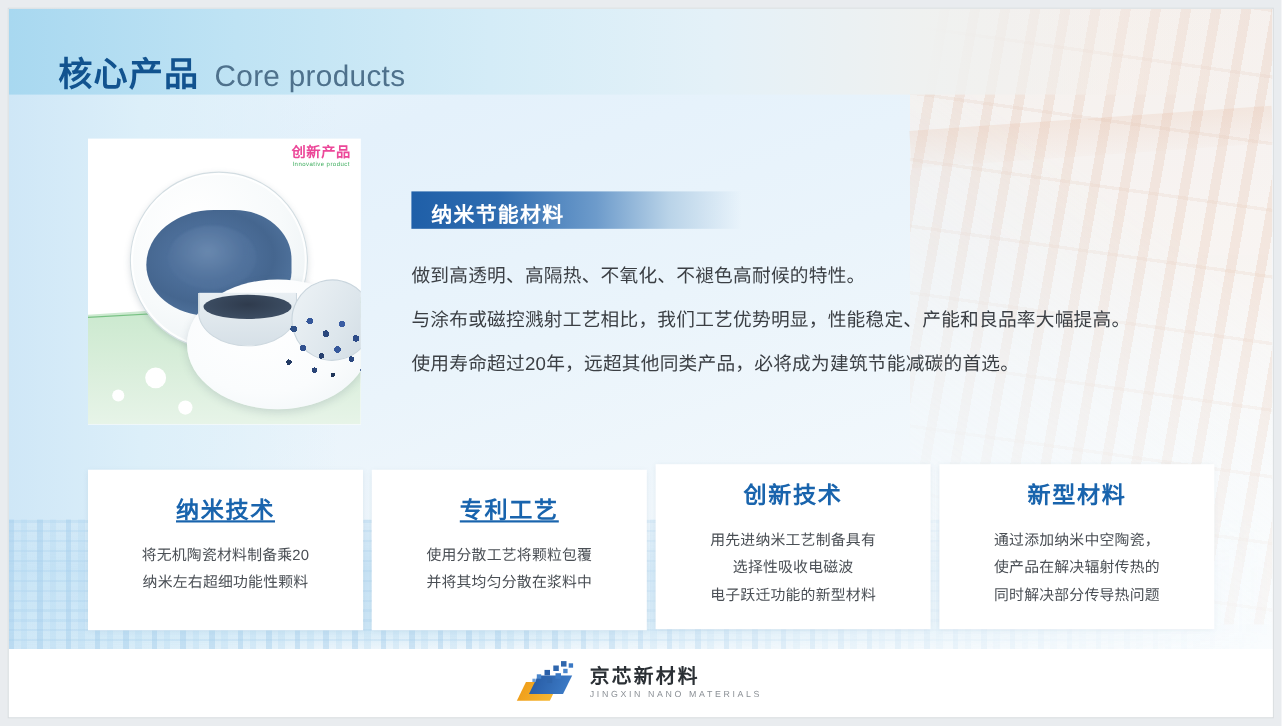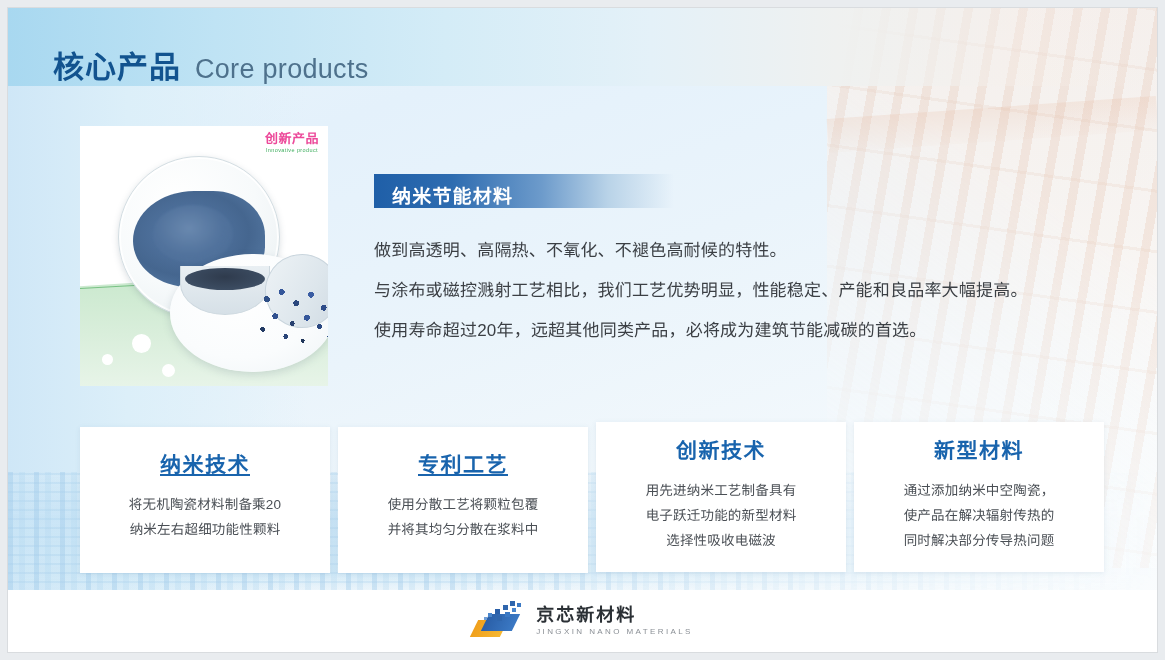--- a/index.html
+++ b/index.html
@@ -300,22 +300,22 @@
       <div class="card-body">
         <div class="card-line">使用分散工艺将颗粒包覆</div>
         <div class="card-line">并将其均匀分散在浆料中</div>
       </div>
     </div>
 
     <div class="card card-3">
       <div class="card-title">创新技术</div>
       <div class="card-body">
         <div class="card-line">用先进纳米工艺制备具有</div>
+        <div class="card-line">选择性吸收电磁波</div>
         <div class="card-line">电子跃迁功能的新型材料</div>
-        <div class="card-line">选择性吸收电磁波</div>
       </div>
     </div>
 
     <div class="card card-4">
       <div class="card-title">新型材料</div>
       <div class="card-body">
         <div class="card-line">通过添加纳米中空陶瓷，</div>
         <div class="card-line">使产品在解决辐射传热的</div>
         <div class="card-line">同时解决部分传导热问题</div>
       </div>

